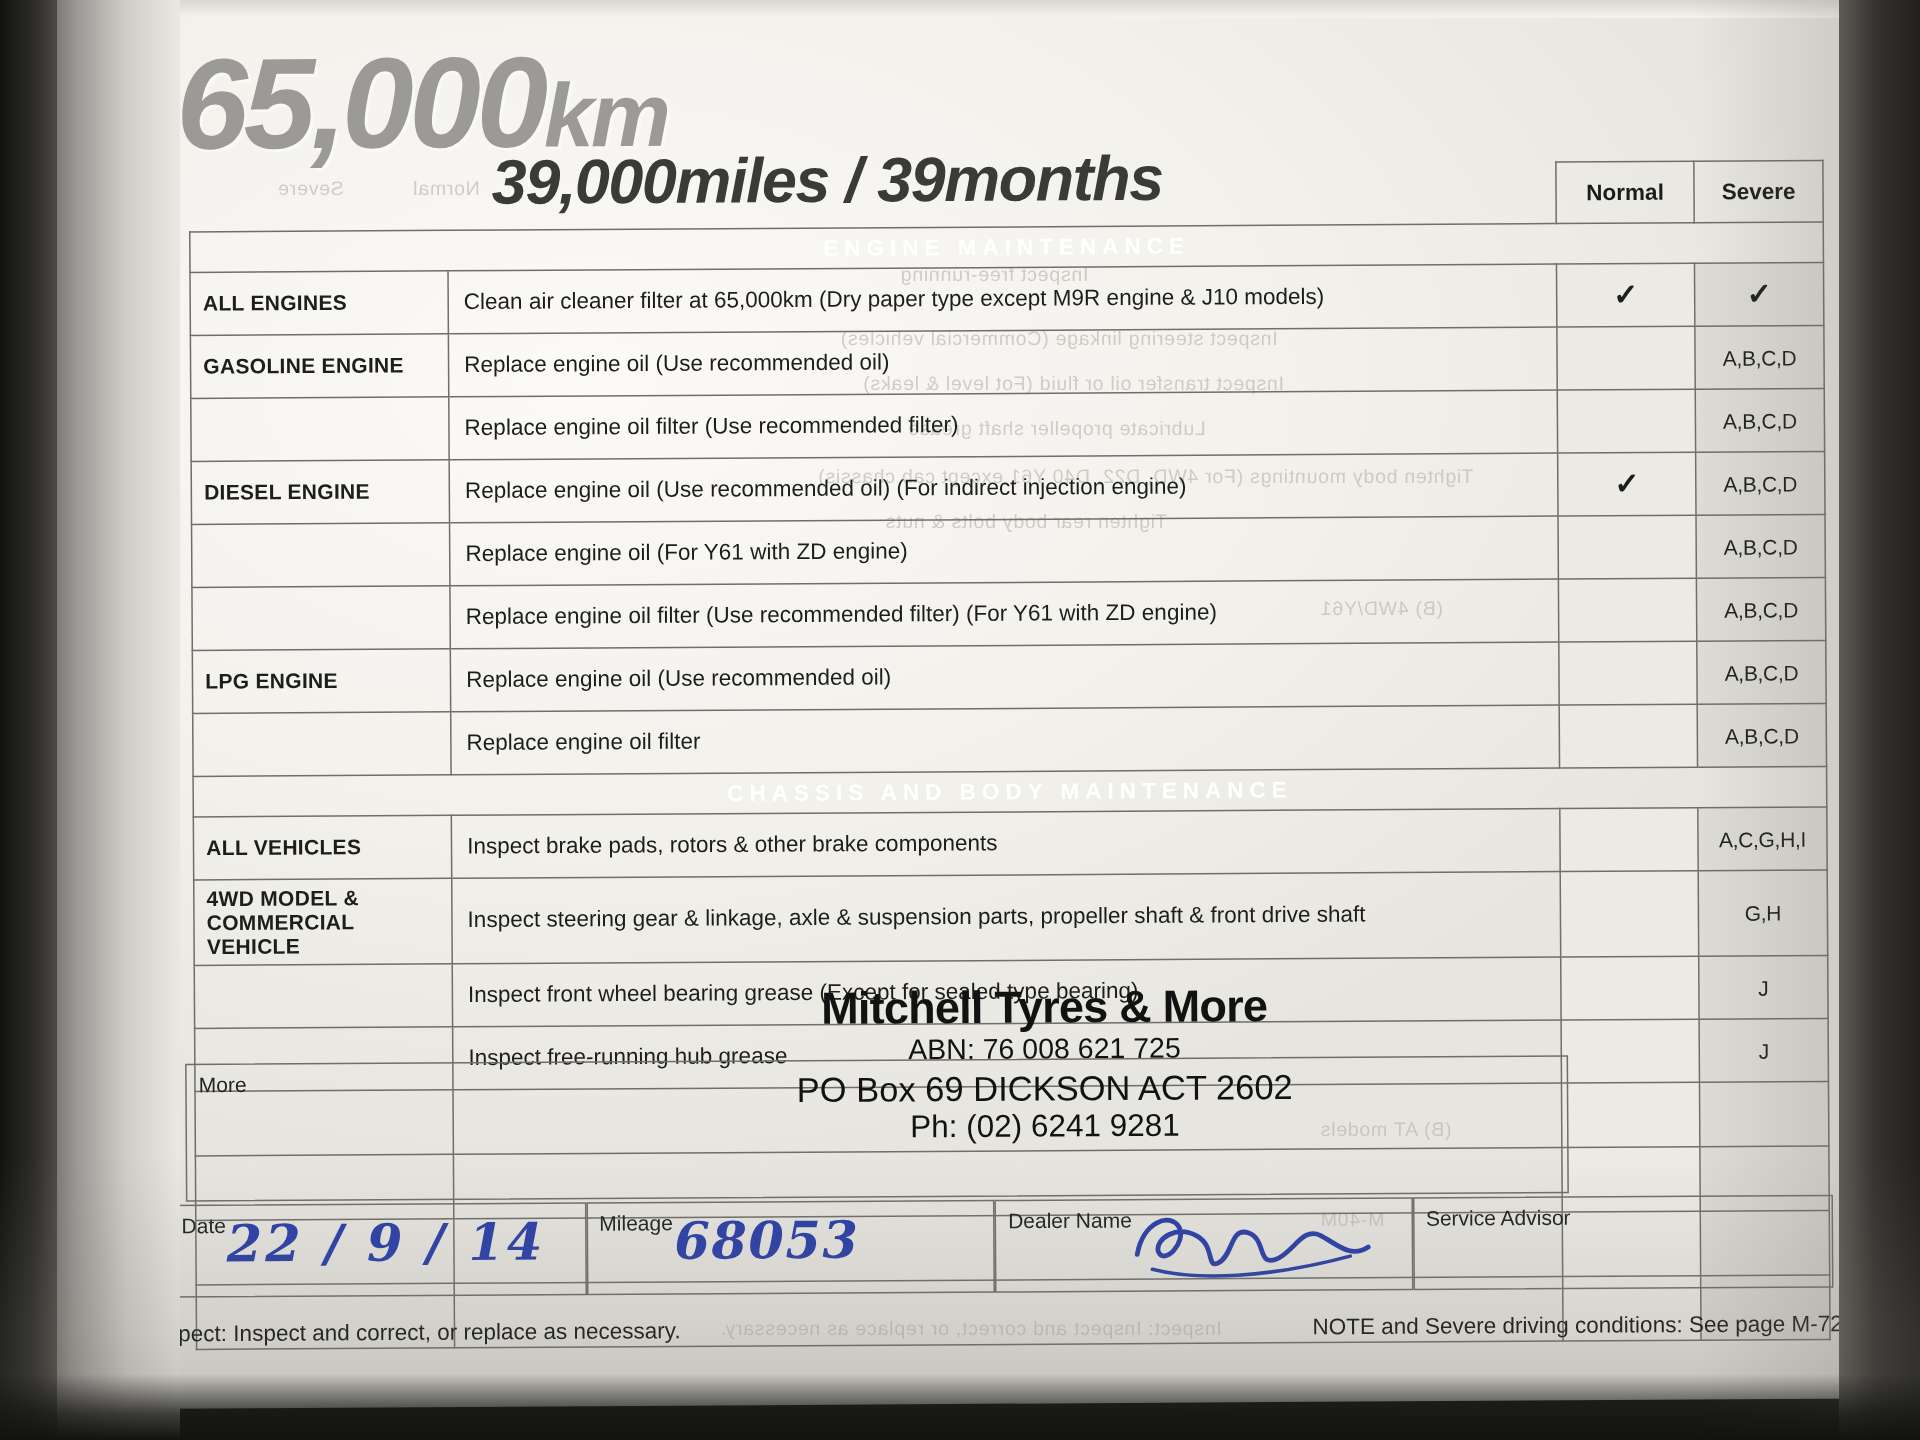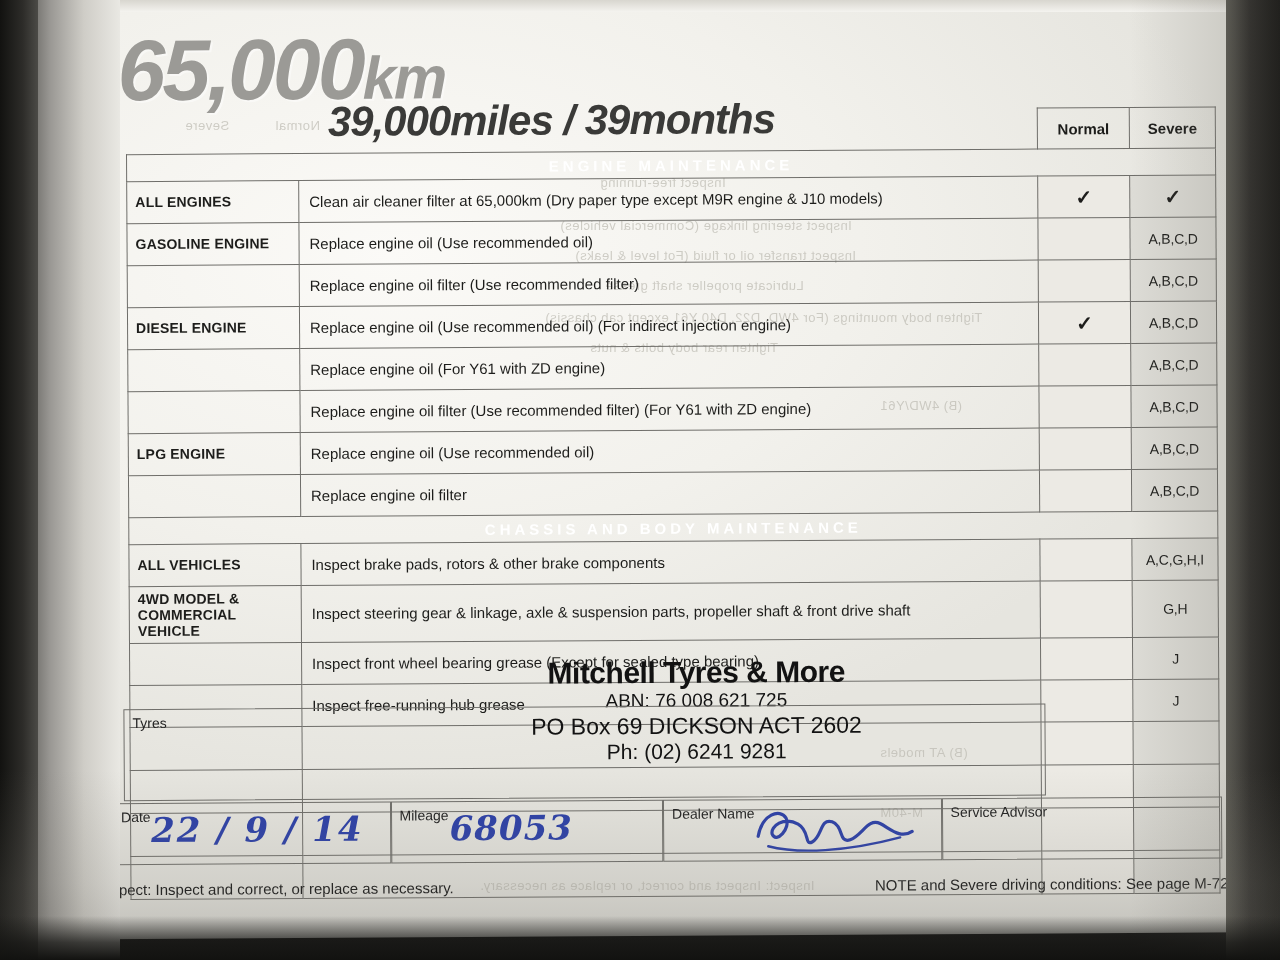--- a/index.html
+++ b/index.html
@@ -418,21 +418,21 @@
     </table>
 
     <div class="stamp">
       <div class="s1">Mitchell Tyres &amp; More</div>
       <div class="s2">ABN: 76 008 621 725</div>
       <div class="s3">PO Box 69 DICKSON ACT 2602</div>
       <div class="s4">Ph: (02) 6241 9281</div>
     </div>
 
     <div class="memo-box">
-      <span class="memo-label">Tyres</span>
+      <span class="memo-label">More</span>
     </div>
 
     <div class="bottom-row">
       <div class="bcell cell-date">
         <span class="blabel">Date</span>
         <span class="hand hand-date">22 / 9 / 14</span>
       </div>
       <div class="bcell cell-mileage">
         <span class="blabel">Mileage</span>
         <span class="hand hand-mileage">68053</span>

